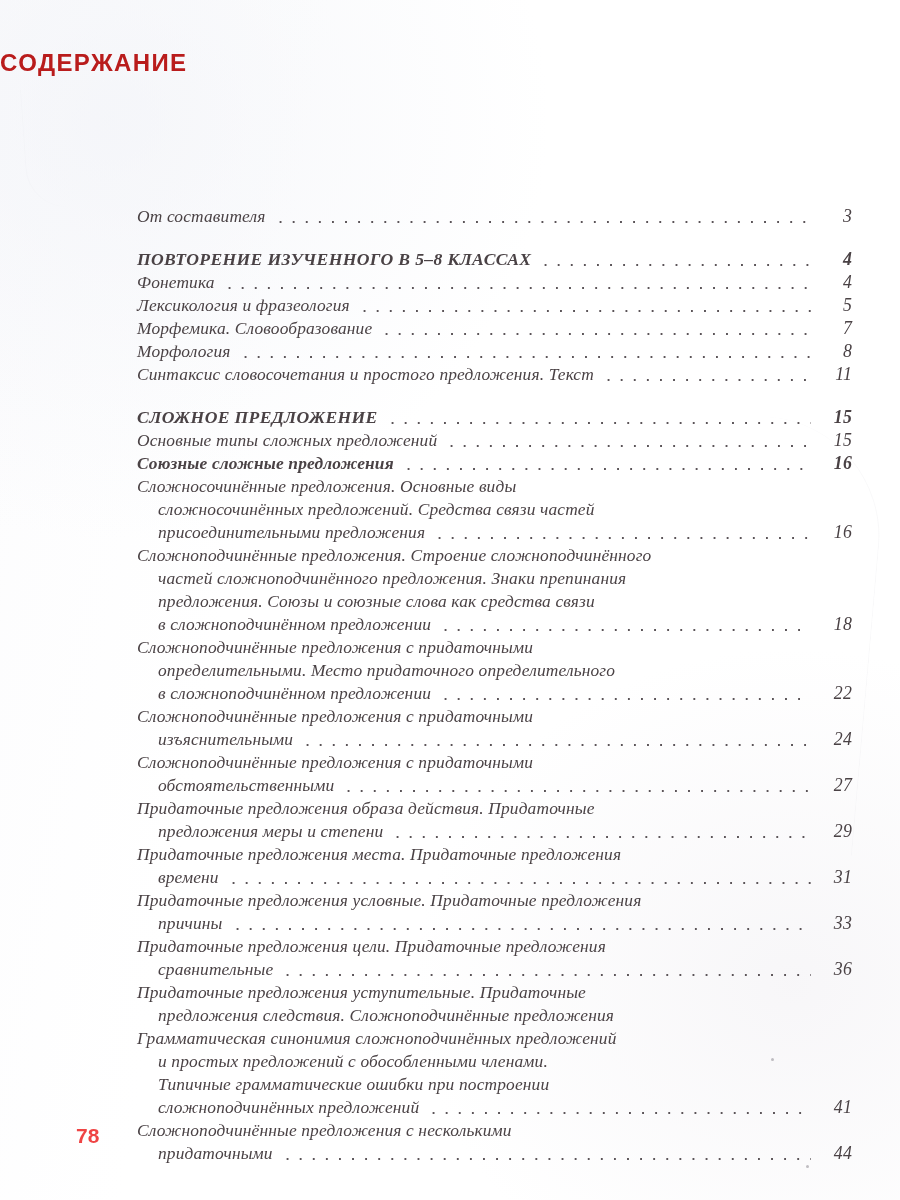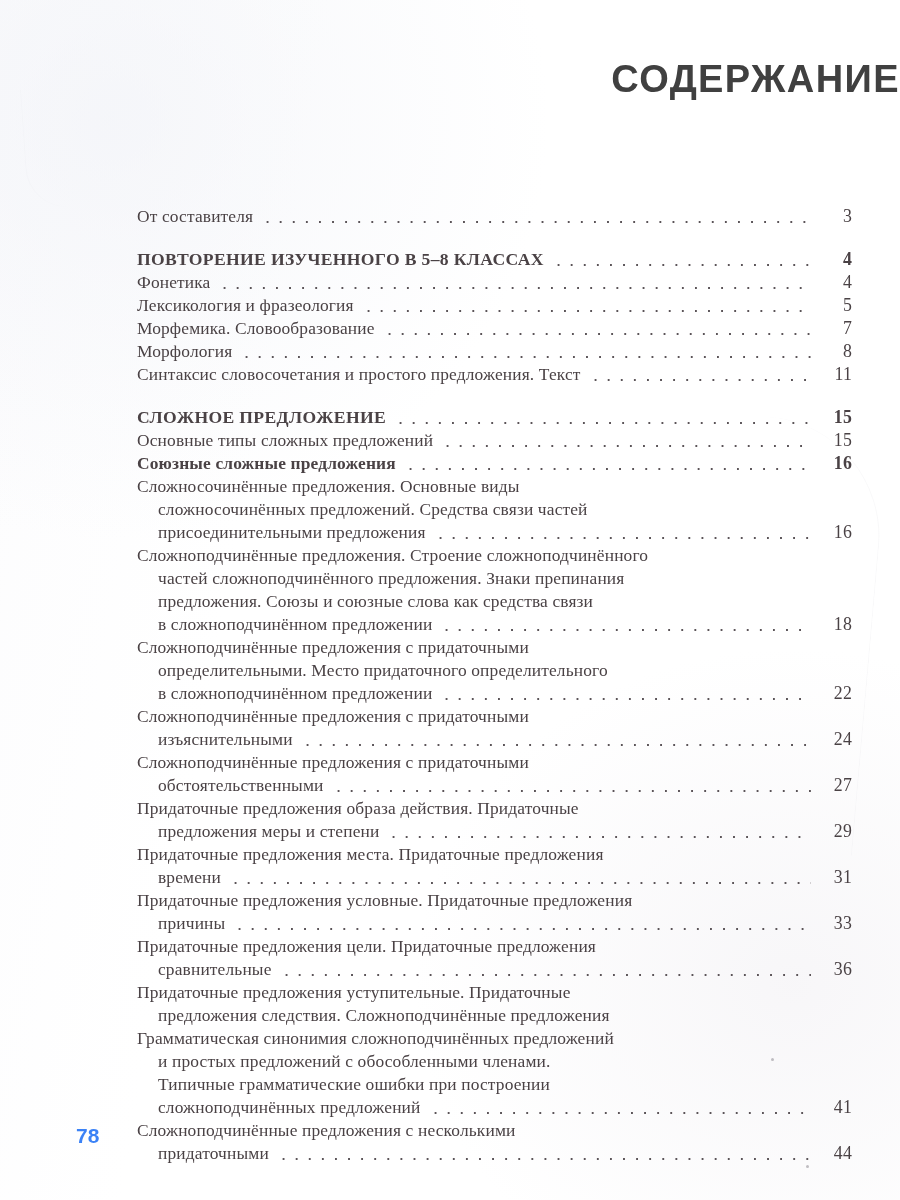--- a/index.html
+++ b/index.html
@@ -60,26 +60,26 @@
     background: rgba(110,105,115,0.42);
     z-index: 4;
     pointer-events: none;
   }
 
   .page-title {
     position: absolute;
     left: 0;
     right: 0;
     top: 33px;
-    text-align: right;
+    text-align: left;
     font-family: "Liberation Sans", sans-serif;
     font-weight: bold;
-    font-size: 38px;
+    font-size: 24px;
     letter-spacing: 1.4px;
-    color: #404040;
+    color: #b91c1c;
     z-index: 5;
   }
 
   .toc {
     position: absolute;
     left: 137px;
     top: 205px;
     width: 715px;
     z-index: 5;
   }
@@ -93,20 +93,21 @@
     margin-top: 20px;
   }
 
   
   .line {
     display: flex;
     align-items: flex-start;
     height: 23px;
     line-height: 23px;
     white-space: nowrap;
+    font-style: italic;
   }
   .line.indent .text {
     padding-left: 21px;
   }
 
   .text {
     font-size: 17.4px;
     letter-spacing: 0.15px;
     flex: 0 0 auto;
   }
@@ -155,21 +156,21 @@
   }
   .pagenum.empty { visibility: hidden; }
 
   .folio {
     position: absolute;
     left: 76px;
     top: 1124px;
     font-family: "Liberation Sans", sans-serif;
     font-weight: bold;
     font-size: 21px;
-    color: #3b82f6;
+    color: #ef4444;
     z-index: 5;
   }
 </style>
 </head>
 <body>
 
 <div class="scan-tint"></div>
 <div class="scan-crease"></div>
 <div class="scan-crease2"></div>
 <div class="scan-speck" style="left:771px; top:1058px;"></div>

